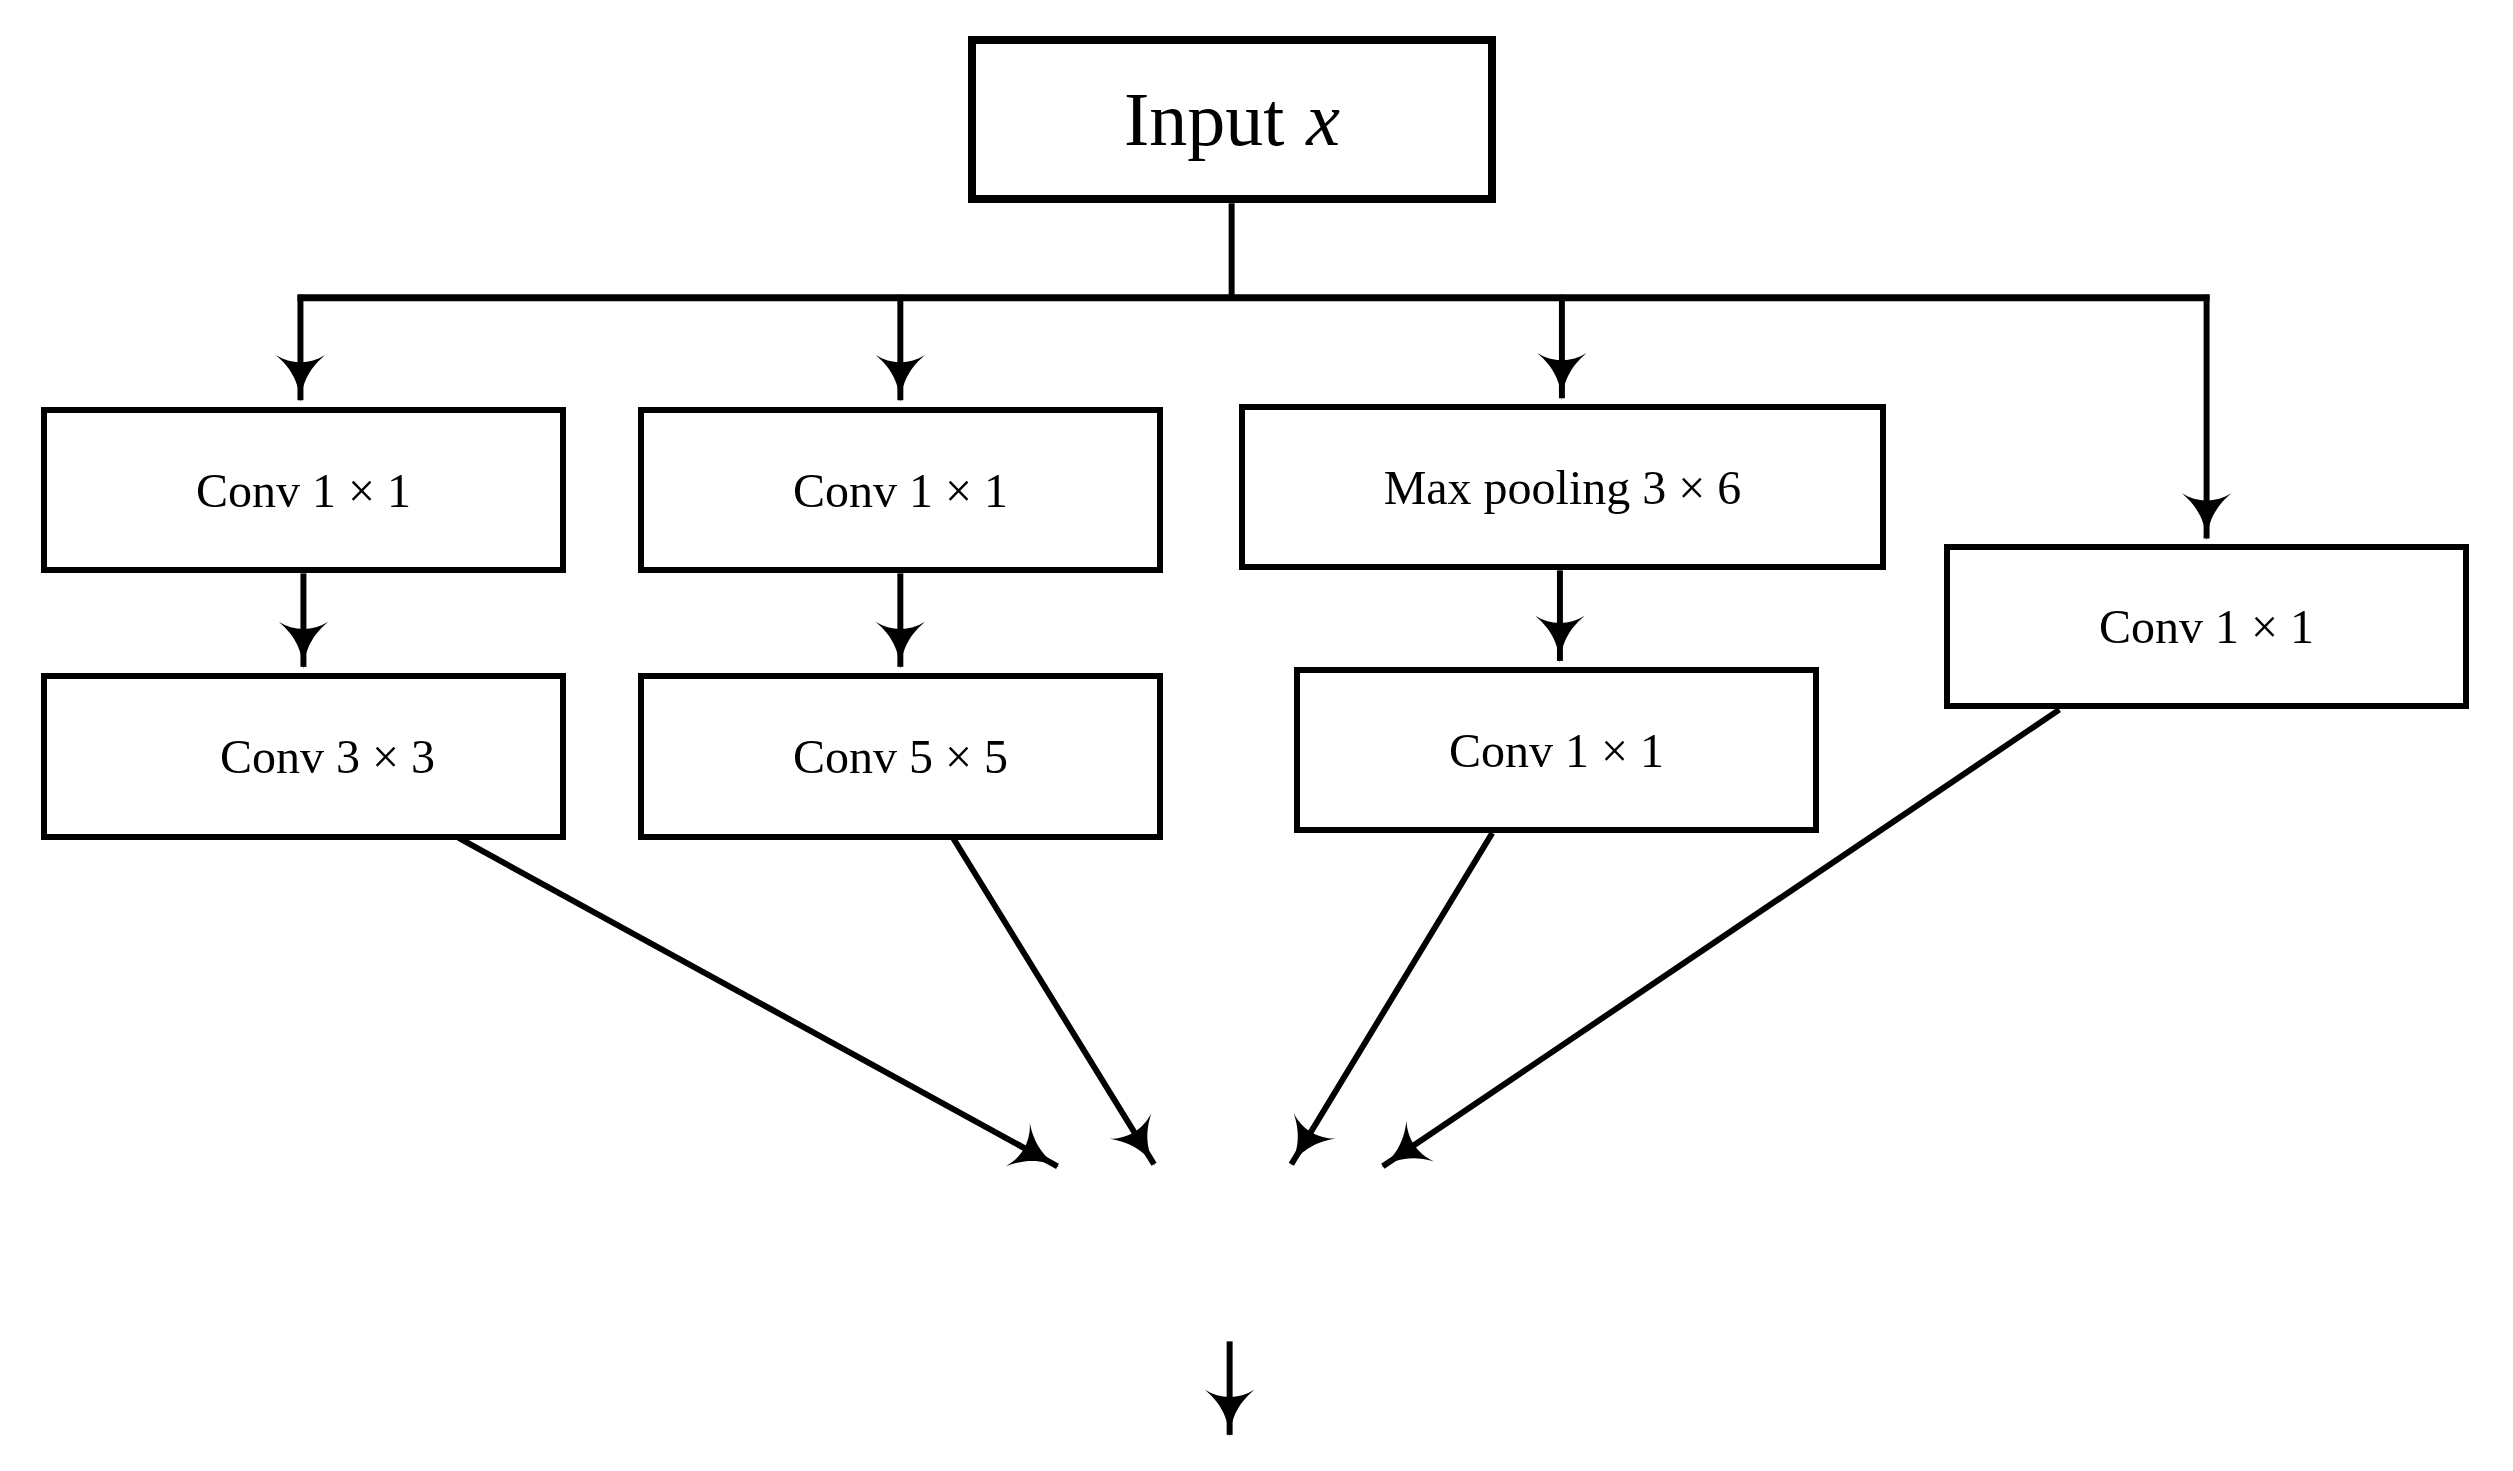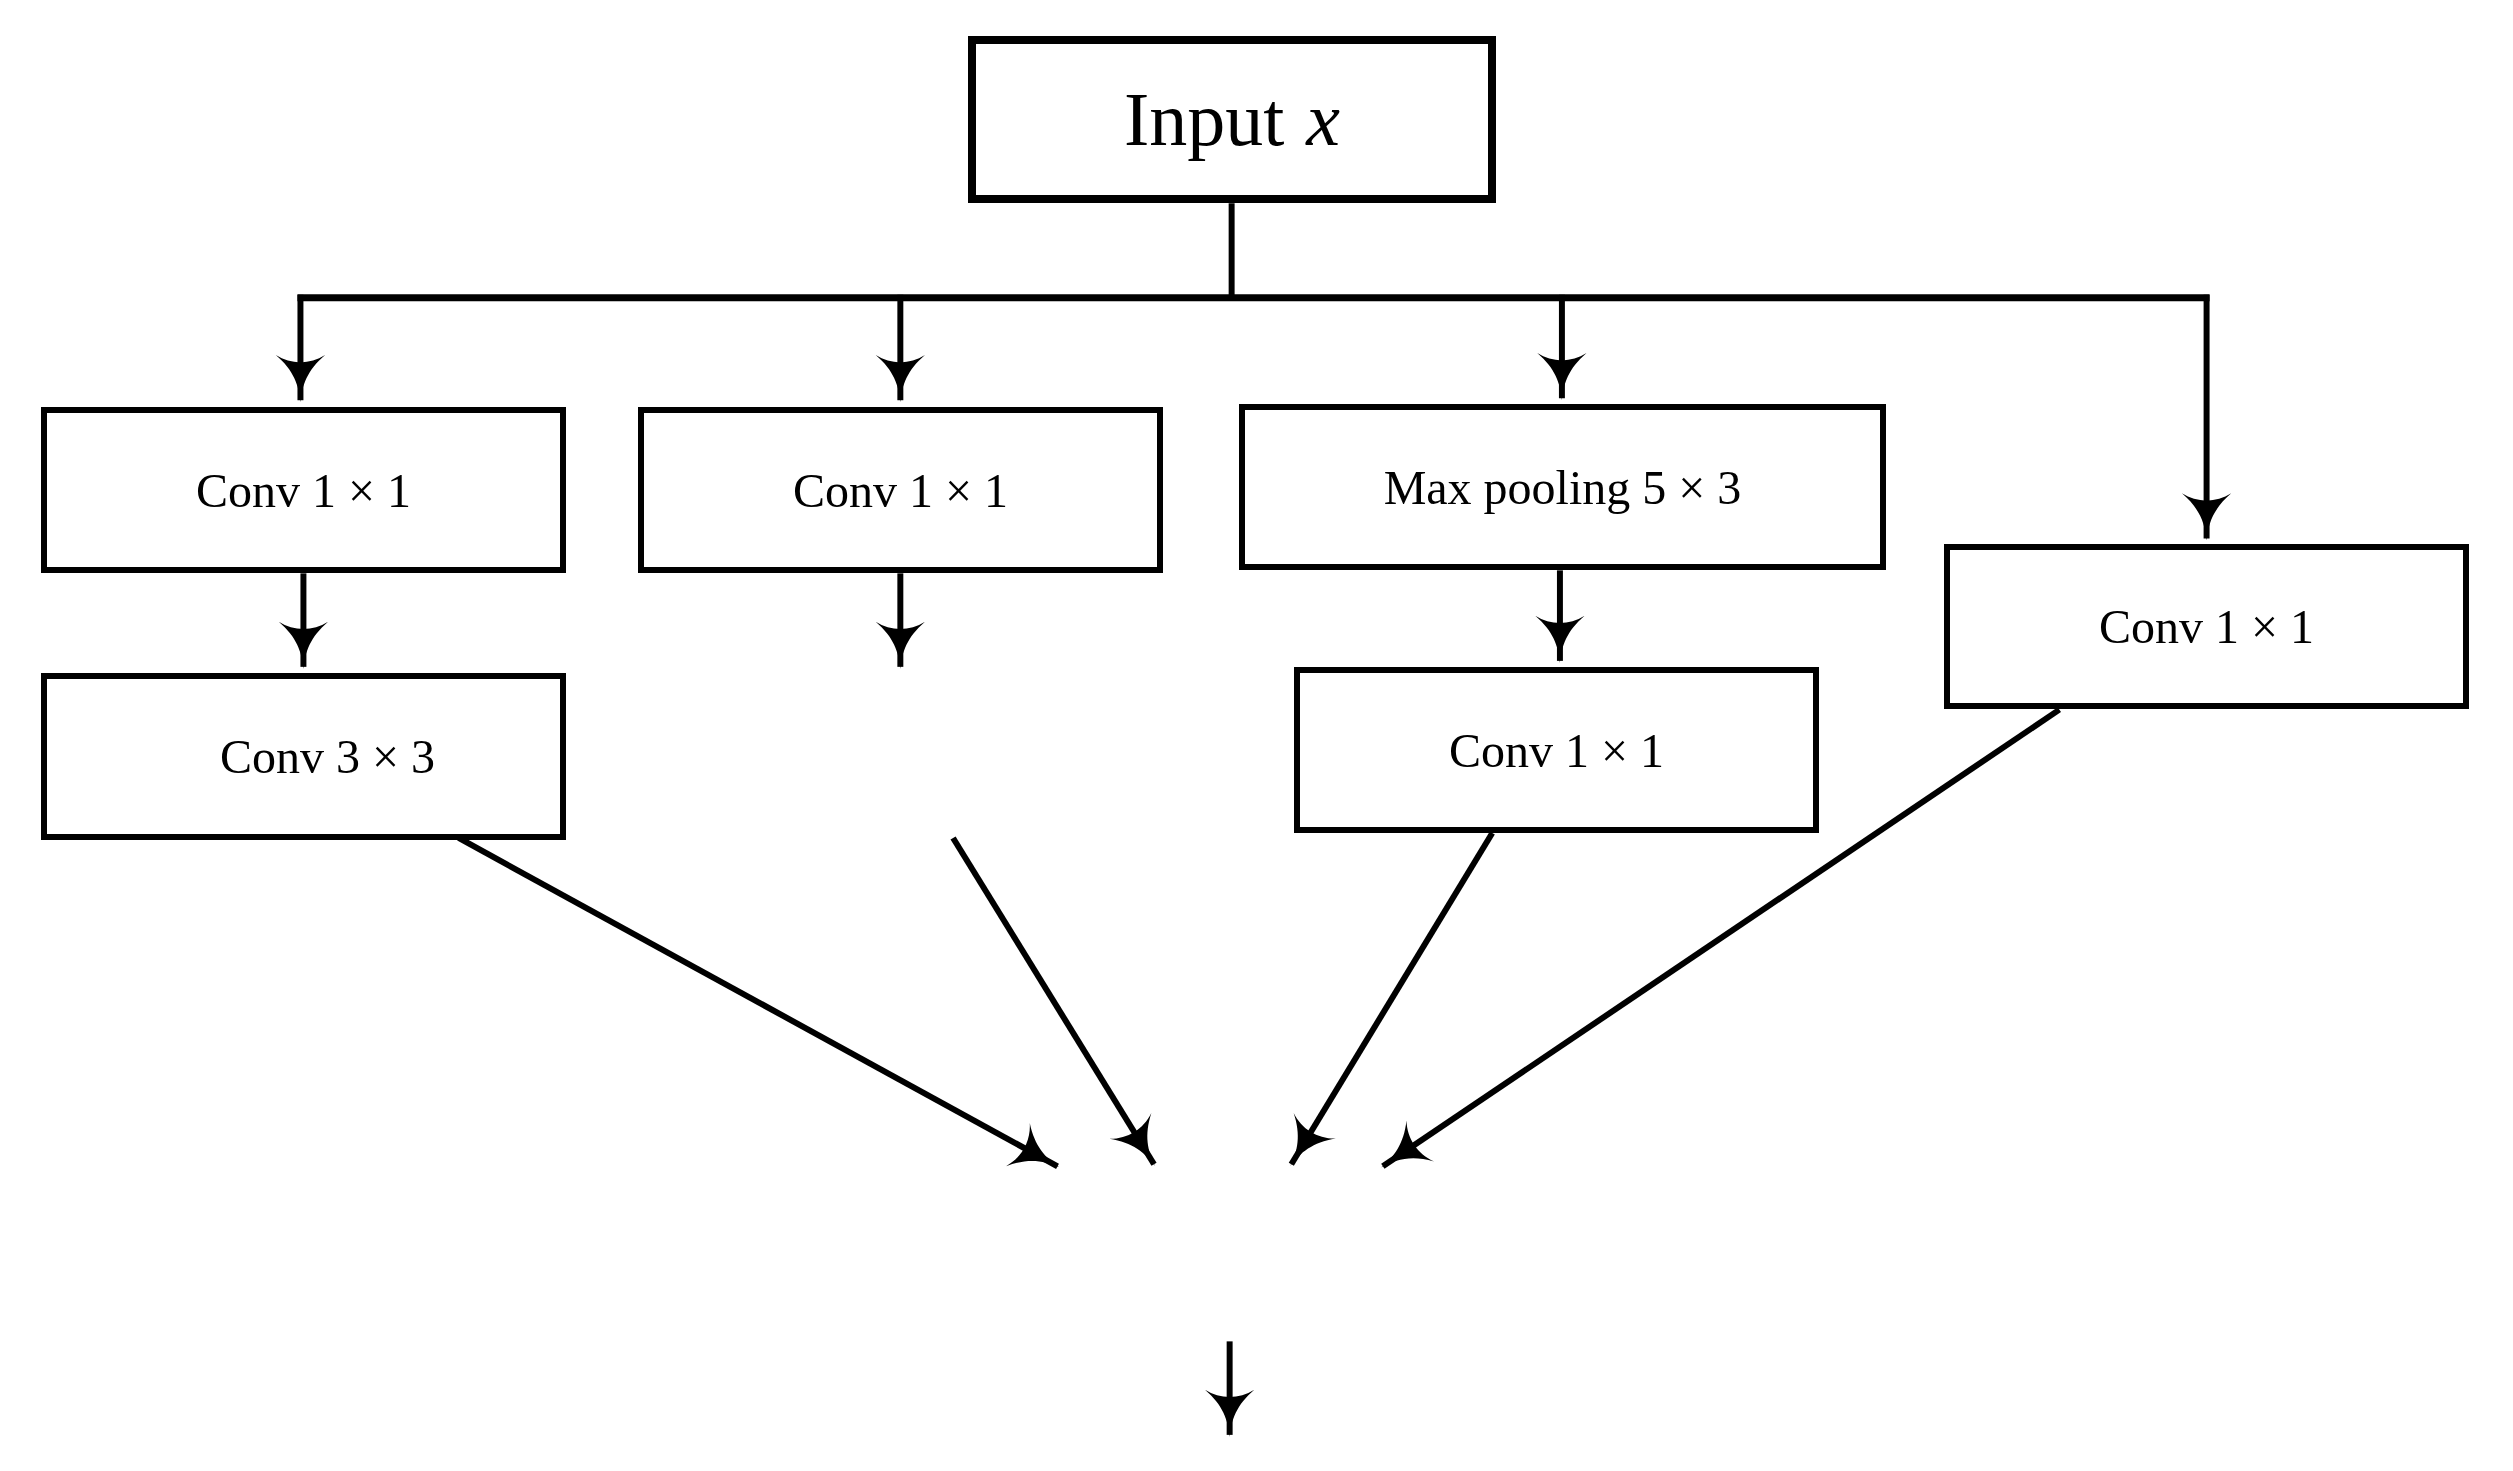--- a/index.html
+++ b/index.html
@@ -90,31 +90,34 @@
 
   <div class="node" style="left:41px; top:407px; width:525px; height:166px;">
     <span>Conv 1 × 1</span>
   </div>
 
   <div class="node" style="left:638px; top:407px; width:525px; height:166px;">
     <span>Conv 1 × 1</span>
   </div>
 
   <div class="node" style="left:1239px; top:404px; width:647px; height:166px;">
-    <span>Max pooling 5 × 3</span>
+    <span>Max pooling 3 × 6</span>
   </div>
 
   <div class="node" style="left:1944px; top:544px; width:525px; height:165px;">
     <span>Conv 1 × 1</span>
   </div>
 
   <div class="node" style="left:41px; top:673px; width:525px; height:167px;padding-left:48px;">
     <span>Conv 3 × 3</span>
   </div>
 
+  <div class="node" style="left:638px; top:673px; width:525px; height:167px;">
+    <span>Conv 5 × 5</span>
+  </div>
 
   <div class="node" style="left:1294px; top:667px; width:525px; height:166px;">
     <span>Conv 1 × 1</span>
   </div>
 
 
 </div>
 
 
 </body></html>

